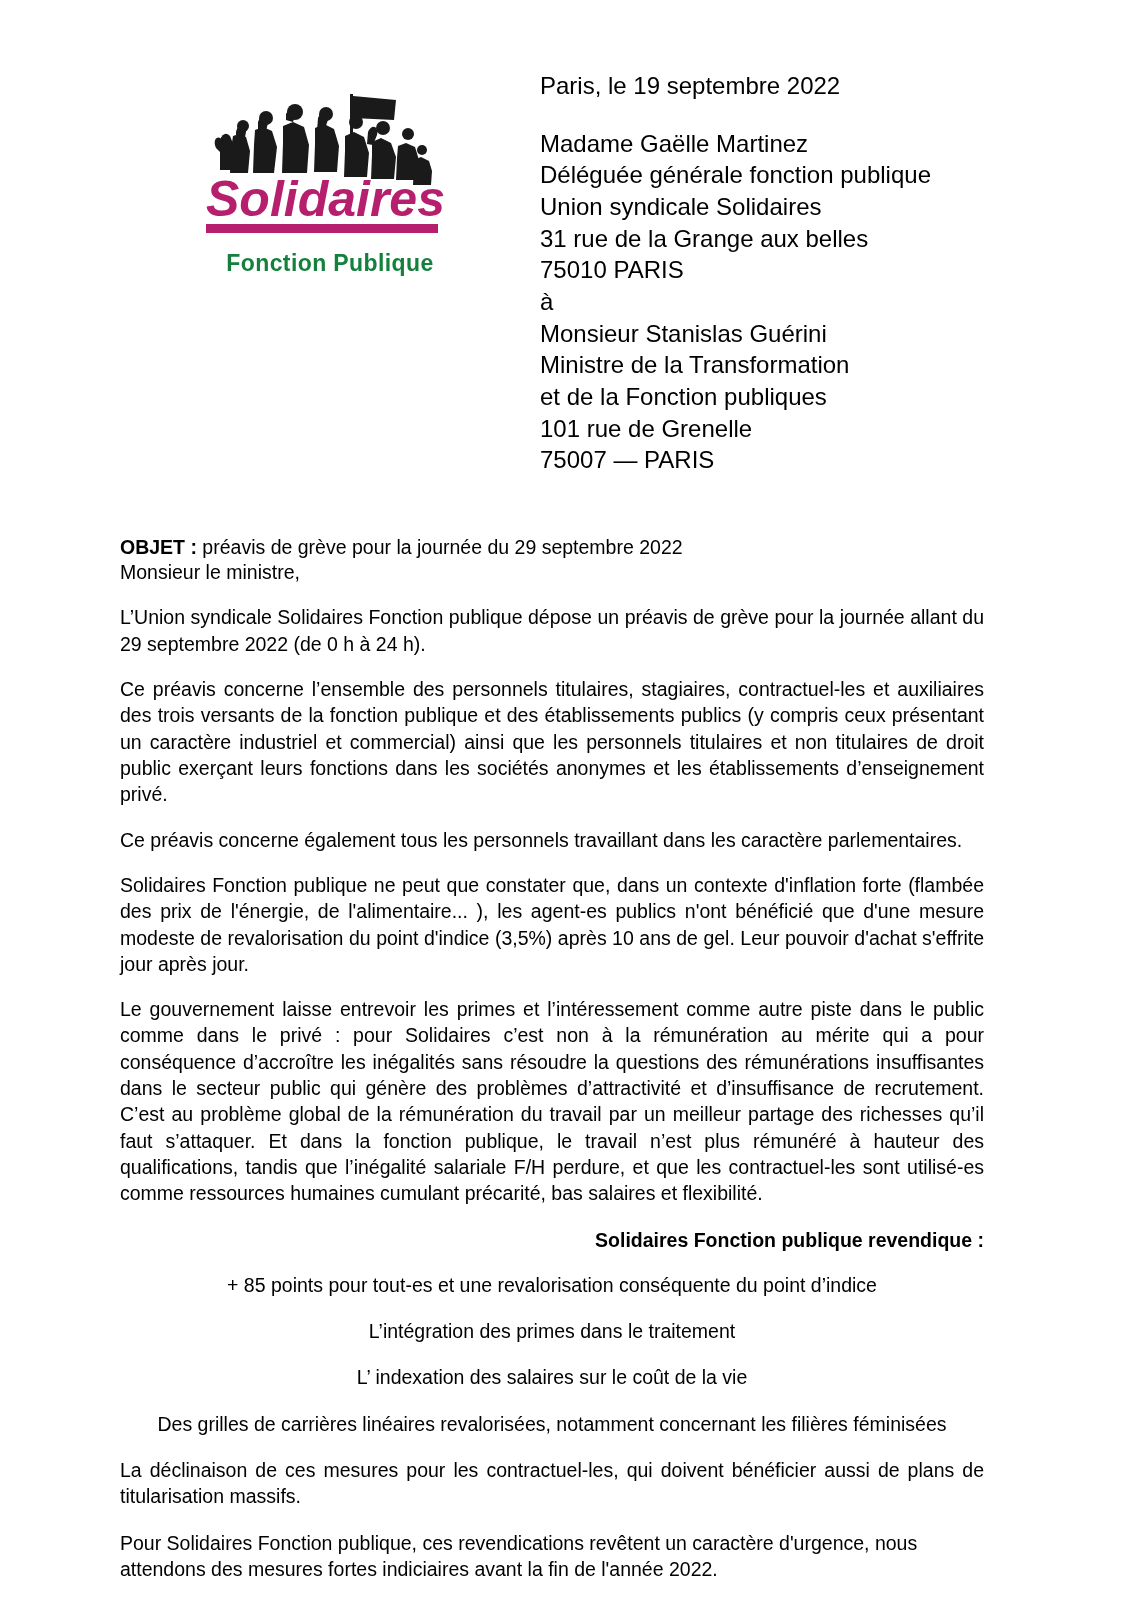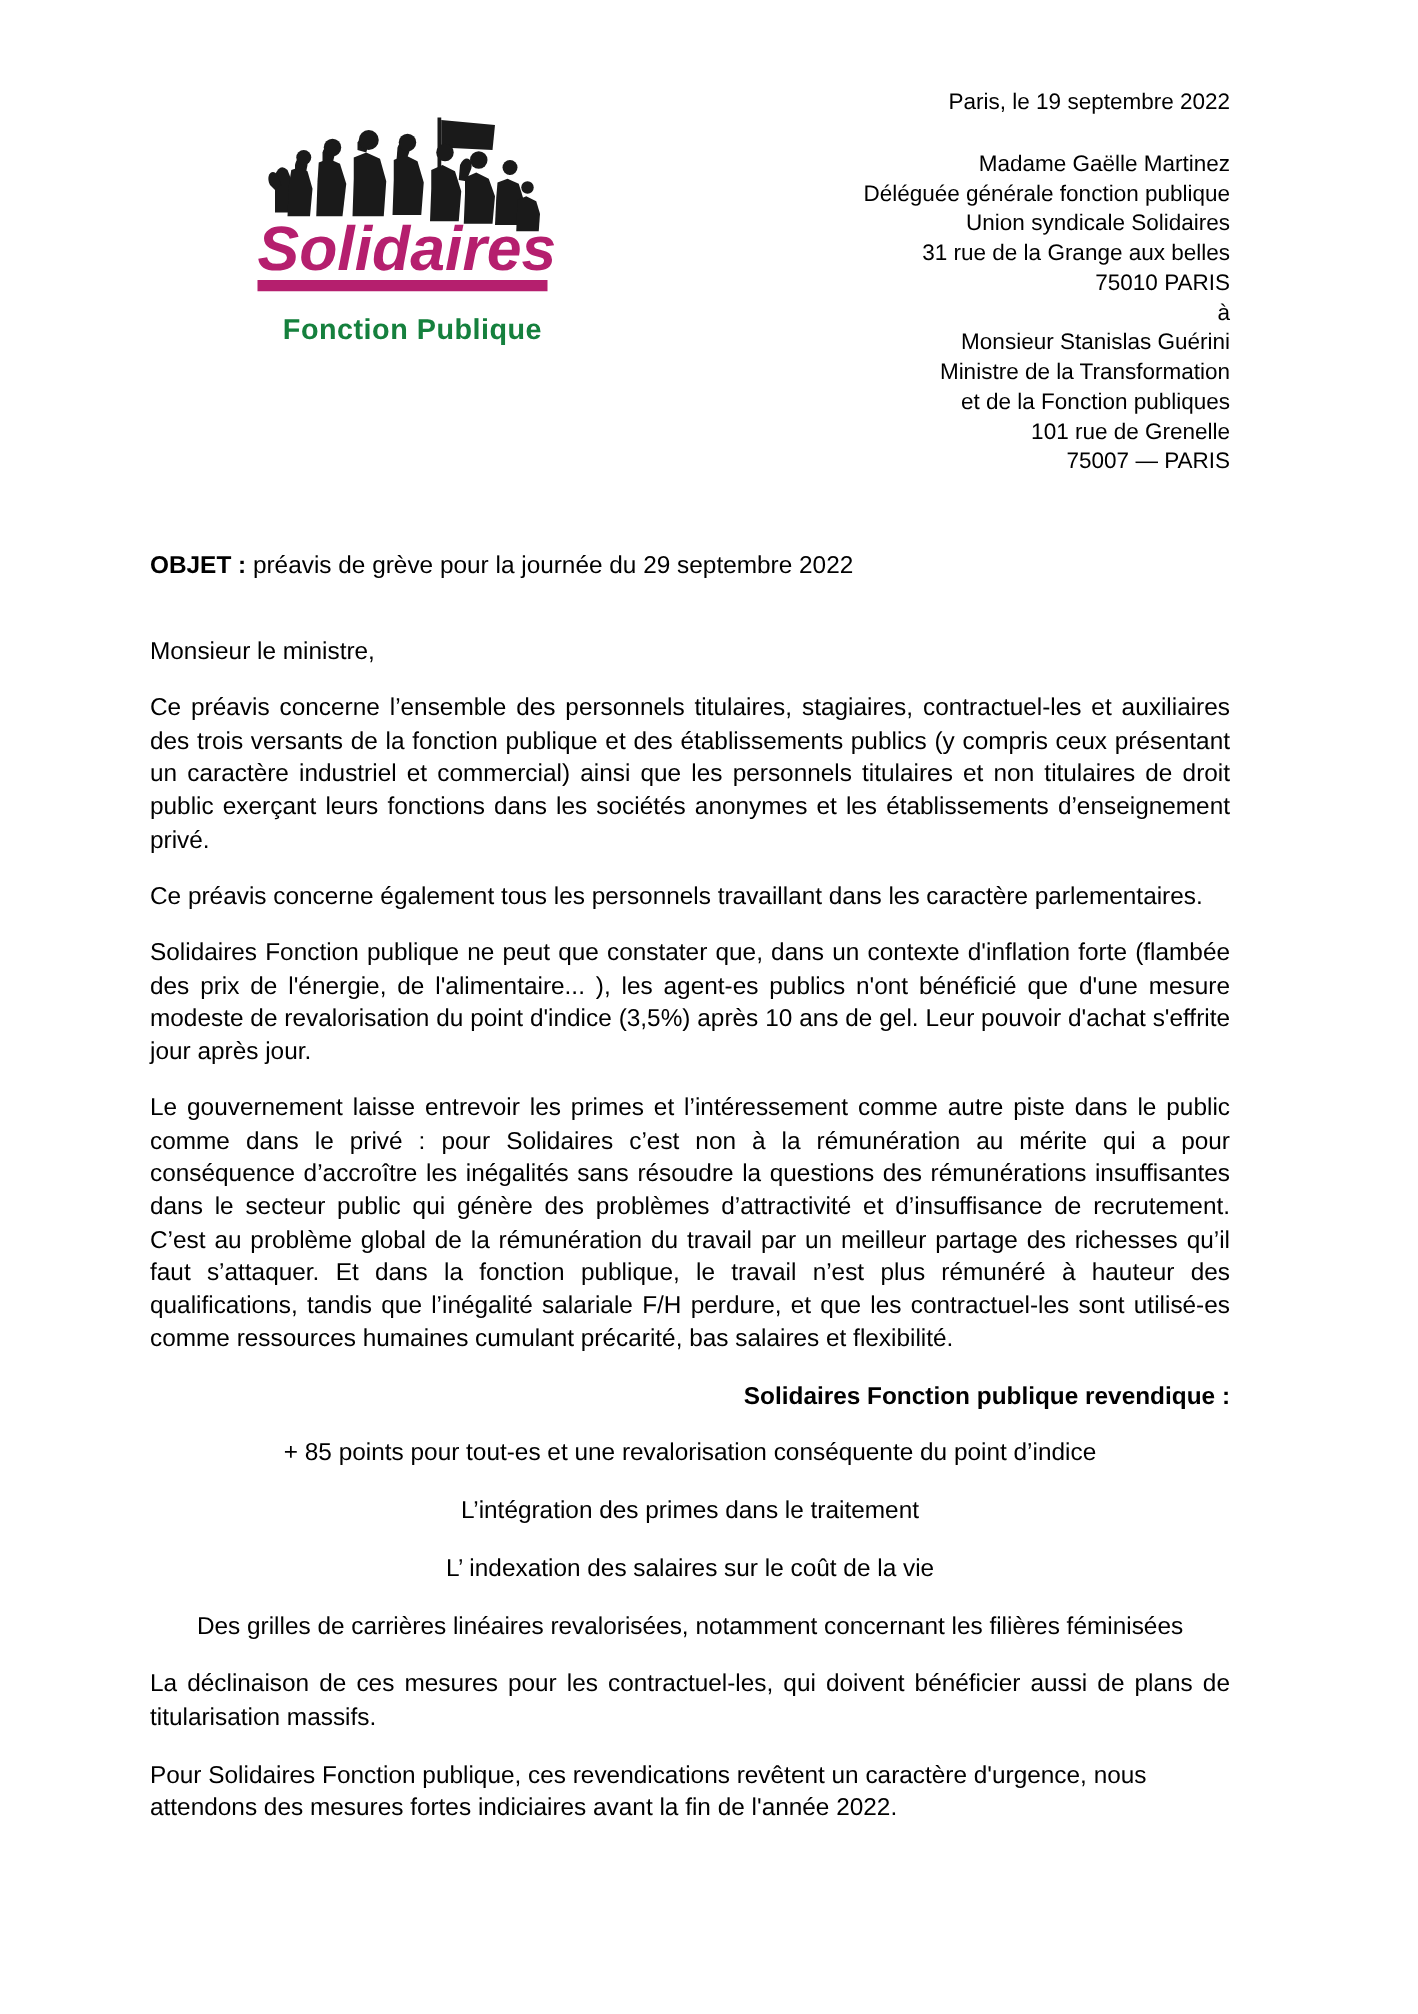--- a/index.html
+++ b/index.html
@@ -50,41 +50,40 @@
     font-size: 23px;
     font-weight: bold;
     letter-spacing: 0.4px;
     color: #15803d;
     margin-top: 2px;
     font-family: "Liberation Sans", sans-serif;
   }
 
   .address-block {
     flex: 1;
-    text-align: right;
-    font-size: 18px;
+    text-align: left;
+    font-size: 24px;
     line-height: 1.32;
     padding-top: 12px;
   }
   .address-block .date {
     margin-bottom: 26px;
   }
   .address-block .line { display: block; }
   .address-block .a-line { display: block; }
 
   
   .content {
     padding: 0 150px 0 120px;
     box-sizing: border-box;
     margin-top: 60px;
   }
 
   .objet {
     font-size: 19.5px;
-    margin-bottom: 44px;
   }
   .objet b { font-weight: bold; }
 
   p.para {
     font-size: 19.5px;
     line-height: 1.35;
     margin: 0 0 19px 0;
     text-align: justify;
   }
   p.nojust { text-align: left; }
@@ -170,20 +169,21 @@
   </div>
 
   <div class="content">
 
     <div class="objet">
       <b>OBJET :</b><span> préavis de grève pour la journée du 29 septembre 2022</span>
     </div>
 
     <p class="para nojust">Monsieur le ministre,</p>
 
+    <p class="para">L’Union syndicale Solidaires Fonction publique dépose un préavis de grève pour la journée allant du 29 septembre 2022 (de 0 h à 24 h).</p>
     <p class="para">Ce préavis concerne l’ensemble des personnels titulaires, stagiaires, contractuel-les et auxiliaires des trois versants de la fonction publique et des établissements publics (y compris ceux présentant un caractère industriel et commercial) ainsi que les personnels titulaires et non titulaires de droit public exerçant leurs fonctions dans les sociétés anonymes et les établissements d’enseignement privé.</p>
     <p class="para nojust">Ce préavis concerne également tous les personnels travaillant dans les caractère parlementaires.</p>
     <p class="para">Solidaires Fonction publique ne peut que constater que, dans un contexte d'inflation forte (flambée des prix de l'énergie, de l'alimentaire... ), les agent-es publics n'ont bénéficié que d'une mesure modeste de revalorisation du point d'indice (3,5%) après 10 ans de gel. Leur pouvoir d'achat s'effrite jour après jour.</p>
     <p class="para">Le gouvernement laisse entrevoir les primes et l’intéressement comme autre piste dans le public comme dans le privé : pour Solidaires c’est non à la rémunération au mérite qui a pour conséquence d’accroître les inégalités sans résoudre la questions des rémunérations insuffisantes dans le secteur public qui génère des problèmes d’attractivité et d’insuffisance de recrutement. C’est au problème global de la rémunération du travail par un meilleur partage des richesses qu’il faut s’attaquer. Et dans la fonction publique, le travail n’est plus rémunéré à hauteur des qualifications, tandis que l’inégalité salariale F/H perdure, et que les contractuel-les sont utilisé-es comme ressources humaines cumulant précarité, bas salaires et flexibilité.</p>
 
     <p class="center-bold">Solidaires Fonction publique revendique :</p>
 
     <p class="demand">+ 85 points pour tout-es  et une revalorisation conséquente du point d’indice</p>
     <p class="demand">L’intégration des primes dans le traitement</p>
     <p class="demand">L’ indexation des salaires sur le coût de la vie</p>

